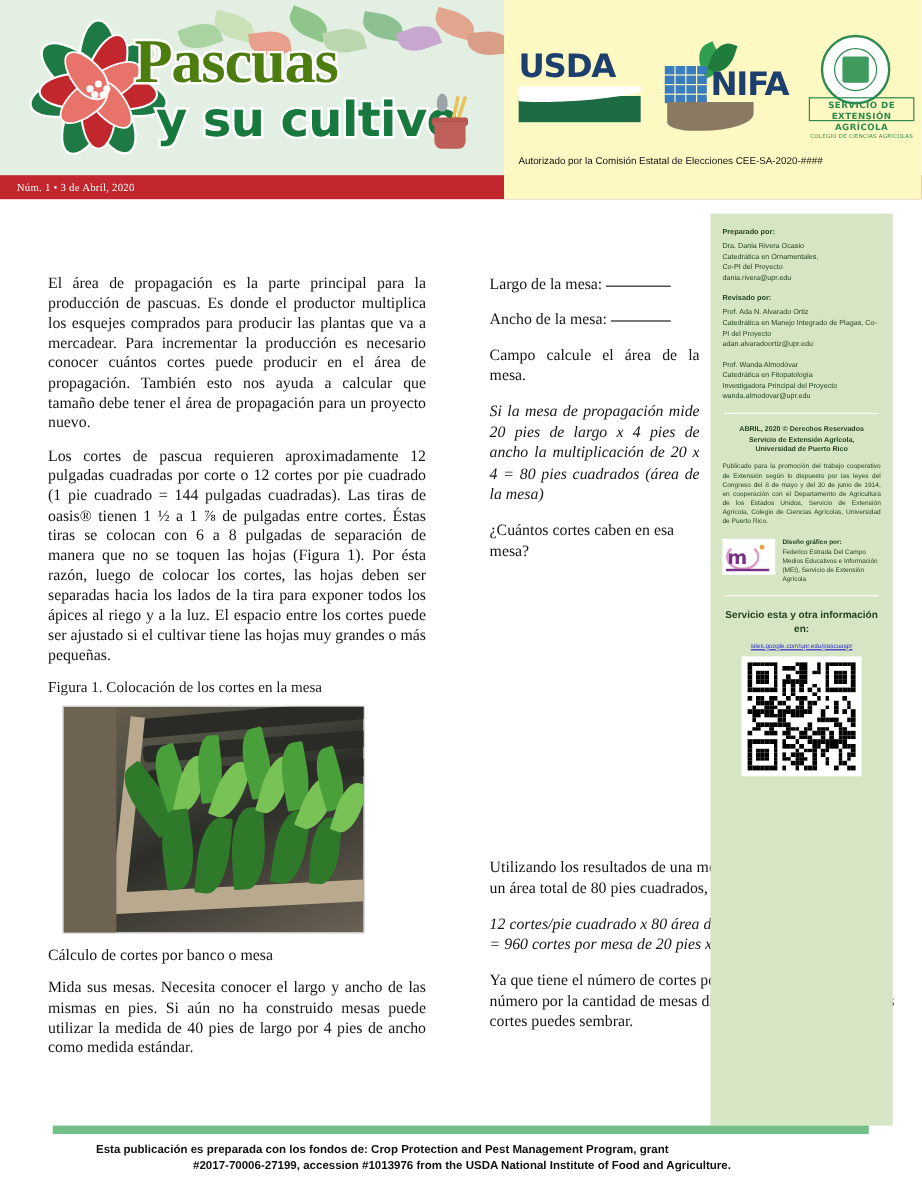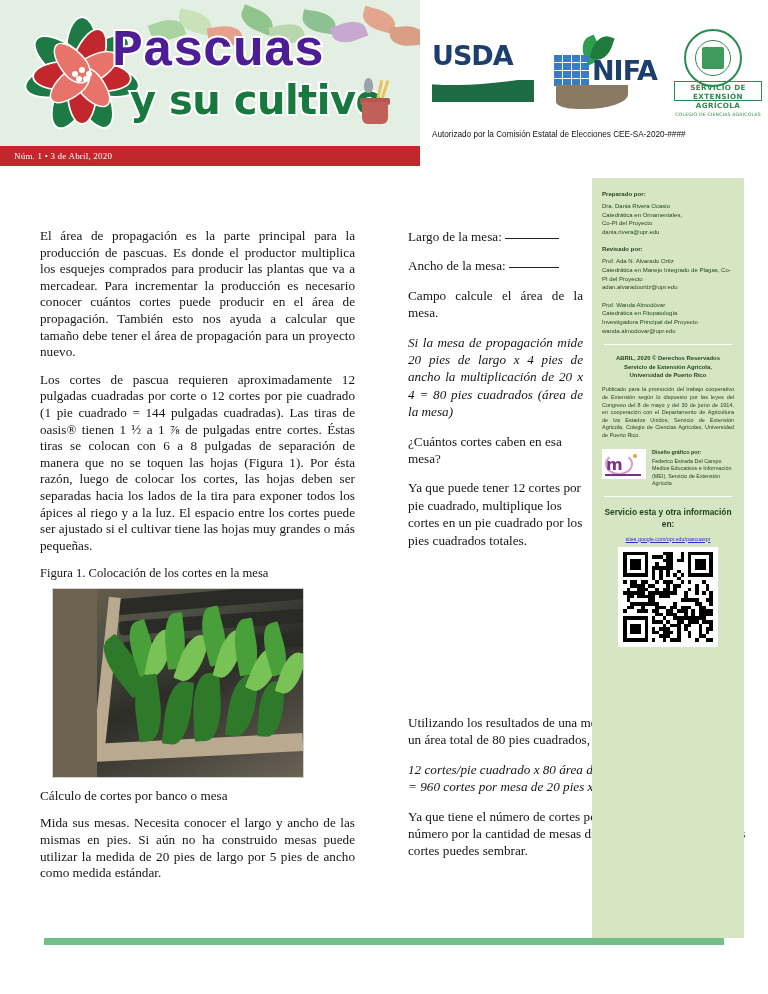--- a/index.html
+++ b/index.html
@@ -36,22 +36,22 @@
     border:2px solid #ffffff;
   }
   .pet.dg { background:#1d7a45; }
   .pet.rd { background:#c1272d; }
   .pet.pk { background:#e8736b; }
   .poin-center { position:absolute; left:50%; top:50%; width:20px; height:16px; margin-left:-10px; margin-top:-8px; }
   .poin-center i { position:absolute; width:6px; height:6px; border-radius:50%; background:#fff; }
 
   .wordmark { position:absolute; left:112px; top:26px; width:300px; height:108px; }
   .wm-line1 {
-    font-family:Liberation Mono, monospace;
-    font-weight:bold; font-size:52px; color:#4c1d95; letter-spacing:-1px;
+    font-family:Liberation Serif, serif;
+    font-weight:bold; font-size:52px; color:#4d7c0f; letter-spacing:-1px;
     line-height:52px;
     -webkit-text-stroke: 4px #ffffff; paint-order: stroke fill;
   }
   .wm-line2 {
     font-family:"DejaVu Sans", sans-serif;
     font-weight:bold; font-size:40px; color:#18793f; letter-spacing:-0.5px;
     line-height:44px; margin-left:18px;
     -webkit-text-stroke: 4px #ffffff; paint-order: stroke fill;
   }
   .pot { position:absolute; left:358px; top:92px; width:34px; height:34px; }
@@ -63,21 +63,21 @@
   .issue-bar {
     position:absolute; left:0; top:146px; width:420px; height:20px;
     background:#c1272d; color:#ffffff;
     font-family:"Liberation Serif", serif; font-size:9px;
     display:flex; align-items:center; padding-left:14px; letter-spacing:.2px;
   }
 
   
   .masthead-right {
     position:absolute; left:420px; top:0; width:348px; height:166px;
-    background:#ffffff;
+    background:#fef9c3;
   }
   .logos { position:absolute; left:0; top:26px; width:348px; height:92px; display:flex; align-items:center; }
   .logo-usda { width:108px; margin-left:12px; }
   .usda-text { font-family:"DejaVu Sans", sans-serif; font-weight:bold; font-size:27px; color:#1d3f6e; letter-spacing:-1px; line-height:28px;}
   .usda-swoosh { position:relative; width:102px; height:30px; margin-top:2px; overflow:hidden; }
   .usda-swoosh .green { position:absolute; left:0; bottom:0; width:102px; height:22px; background:#1d6b42; }
   .usda-swoosh .white { position:absolute; left:-16px; top:-6px; width:130px; height:18px; background:#fff; border-radius:0 0 60% 60%; transform:rotate(-4deg); }
 
   .logo-nifa { width:116px; margin-left:8px; position:relative; height:78px; }
   .nifa-leaf { position:absolute; left:34px; top:2px; width:30px; height:30px; }
@@ -339,36 +339,35 @@
           <span class="lf" style="left:182px;top:30px;width:22px;height:56px;transform:rotate(-10deg)"></span>
           <span class="lf dark" style="left:176px;top:86px;width:26px;height:62px;transform:rotate(8deg)"></span>
           <span class="lf light" style="left:200px;top:56px;width:22px;height:48px;transform:rotate(22deg)"></span>
           <span class="lf" style="left:212px;top:34px;width:20px;height:52px;transform:rotate(-16deg)"></span>
           <span class="lf dark" style="left:206px;top:92px;width:24px;height:56px;transform:rotate(4deg)"></span>
           <span class="lf light" style="left:228px;top:62px;width:20px;height:44px;transform:rotate(18deg)"></span>
         </div>
       </div>
 
       <div class="sub-head">Cálculo de cortes por banco o mesa</div>
-      <p>Mida sus mesas. Necesita conocer el largo y ancho de las mismas en pies. Si aún no ha construido mesas puede utilizar la medida de 20 pies de largo por 5 pies de ancho como medida estándar.</p>
+      <p>Mida sus mesas. Necesita conocer el largo y ancho de las mismas en pies. Si aún no ha construido mesas puede utilizar la medida de 40 pies de largo por 4 pies de ancho como medida estándar.</p>
     </div>
 
     <div class="col-mid">
       <p>
         <span>Largo de la mesa:</span>
         <span class="blank"></span>
       </p>
       <p>
         <span>Ancho de la mesa:</span>
         <span class="blank sm"></span>
       </p>
       <p class="justify">Campo calcule el área de la mesa.</p>
       <p class="ital justify">Si la mesa de propagación mide 20 pies de largo x 4 pies de ancho la multiplicación de 20 x 4 = 80 pies cuadrados (área de la mesa)</p>
       <p>¿Cuántos cortes caben en esa mesa?</p>
-      <p>Ya que puede tener 12 cortes por pie cuadrado, multiplique los cortes en un pie cuadrado por los pies cuadrados totales.</p>
     </div>
 
     <div class="col-wide">
       <p>Utilizando los resultados de una mesa de 20 pies x 4 pies con un área total de 80 pies cuadrados, calculamos.</p>
       <p class="ital">12 cortes/pie cuadrado x 80 área de la mesa en pies cuadrados = 960 cortes por mesa de 20 pies x 4 pies.</p>
       <p>Ya que tiene el número de cortes por mesa, multiplica este número por la cantidad de mesas disponibles para saber cuántos cortes puedes sembrar.</p>
     </div>
 
     <div class="sidebar">
       <div class="sb-head">Preparado por:</div>
@@ -1040,14 +1039,18 @@
             <i style="background: rgb(255, 255, 255);"></i>
             <i></i>
             <i></i>
           </div>
       </div>
     </div>
 
   </div>
 
   <div class="footer-rule"></div>
+  <div class="footer-text">
+    <div>Esta publicación es preparada con los fondos de: Crop Protection and Pest Management Program, grant</div>
+    <div class="l2">#2017-70006-27199, accession #1013976 from the USDA National Institute of Food and Agriculture.</div>
+  </div>
 
 </div>
 
 </body></html>

